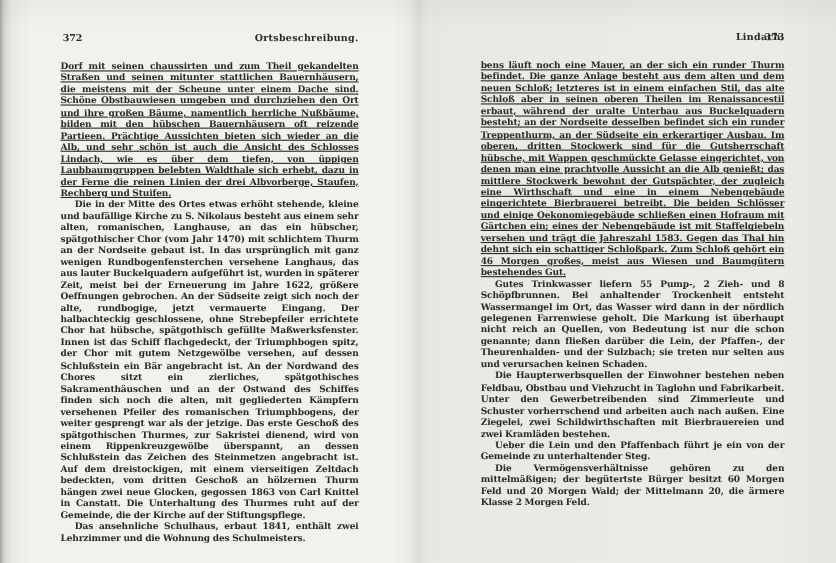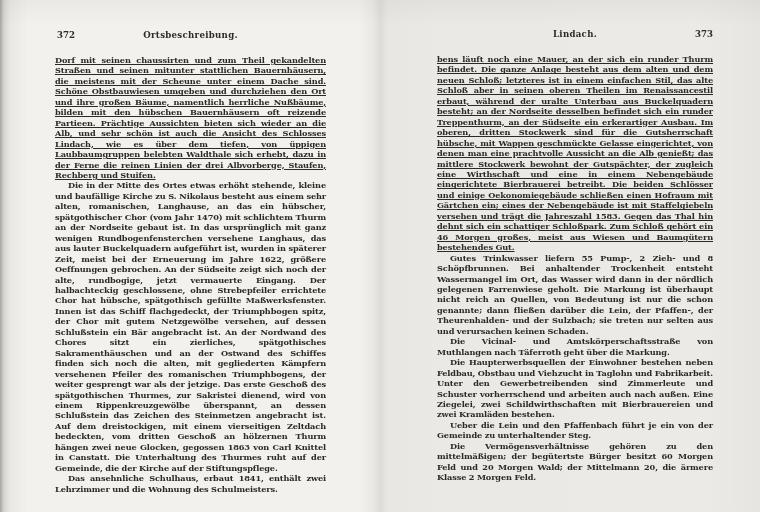--- a/index.html
+++ b/index.html
@@ -44,21 +44,21 @@
     height: 12px;
     margin-bottom: 14px;
     font-size: 8.6px;
     font-weight: bold;
     line-height: 12px;
   }
 
   .runhead {
     position: absolute;
     left: 0; right: 0;
-    text-align: center;
+    text-align: right;
     letter-spacing: 0.3px;
   }
 
   .pagenum { position: absolute; top: 0; }
   .page.left  .pagenum { left: 2px; }
   .page.right .pagenum { right: 0; }
 
   .body { width: 100%; }
 
   .para {
@@ -94,21 +94,20 @@
   </section>
 
   <section class="page right">
     <header class="pagehead">
       <span class="runhead">Lindach.</span>
       <span class="pagenum">373</span>
     </header>
     <div class="body">
       <p class="para cont">bens läuft noch eine Mauer, an der sich ein runder Thurm befindet. Die ganze Anlage besteht aus dem alten und dem neuen Schloß; letzteres ist in einem einfachen Stil, das alte Schloß aber in seinen oberen Theilen im Renaissancestil erbaut, während der uralte Unterbau aus Buckelquadern besteht; an der Nordseite desselben befindet sich ein runder Treppenthurm, an der Südseite ein erkerartiger Ausbau. Im oberen, dritten Stockwerk sind für die Gutsherrschaft hübsche, mit Wappen geschmückte Gelasse eingerichtet, von denen man eine prachtvolle Aussicht an die Alb genießt; das mittlere Stockwerk bewohnt der Gutspächter, der zugleich eine Wirthschaft und eine in einem Nebengebäude eingerichtete Bierbrauerei betreibt. Die beiden Schlösser und einige Oekonomiegebäude schließen einen Hofraum mit Gärtchen ein; eines der Nebengebäude ist mit Staffelgiebeln versehen und trägt die Jahreszahl 1583. Gegen das Thal hin dehnt sich ein schattiger Schloßpark. Zum Schloß gehört ein 46 Morgen großes, meist aus Wiesen und Baumgütern bestehendes Gut.</p>
       <p class="para">Gutes Trinkwasser liefern 55 Pump-, 2 Zieh- und 8 Schöpfbrunnen. Bei anhaltender Trockenheit entsteht Wassermangel im Ort, das Wasser wird dann in der nördlich gelegenen Farrenwiese geholt. Die Markung ist überhaupt nicht reich an Quellen, von Bedeutung ist nur die schon genannte; dann fließen darüber die Lein, der Pfaffen-, der Theurenhalden- und der Sulzbach; sie treten nur selten aus und verursachen keinen Schaden.</p>
-      <p class="para">Die Vicinal- und Amtskörperschaftsstraße von Muthlangen nach Täferroth geht über die Markung.</p>
       <p class="para">Die Haupterwerbsquellen der Einwohner bestehen neben Feldbau, Obstbau und Viehzucht in Taglohn und Fabrikarbeit. Unter den Gewerbetreibenden sind Zimmerleute und Schuster vorherrschend und arbeiten auch nach außen. Eine Ziegelei, zwei Schildwirthschaften mit Bierbrauereien und zwei Kramläden bestehen.</p>
       <p class="para">Ueber die Lein und den Pfaffenbach führt je ein von der Gemeinde zu unterhaltender Steg.</p>
       <p class="para">Die Vermögensverhältnisse gehören zu den mittelmäßigen; der begütertste Bürger besitzt 60 Morgen Feld und 20 Morgen Wald; der Mittelmann 20, die ärmere Klasse 2 Morgen Feld.</p>
 
     </div>
   </section>
 
 </div>
 
 </body></html>

